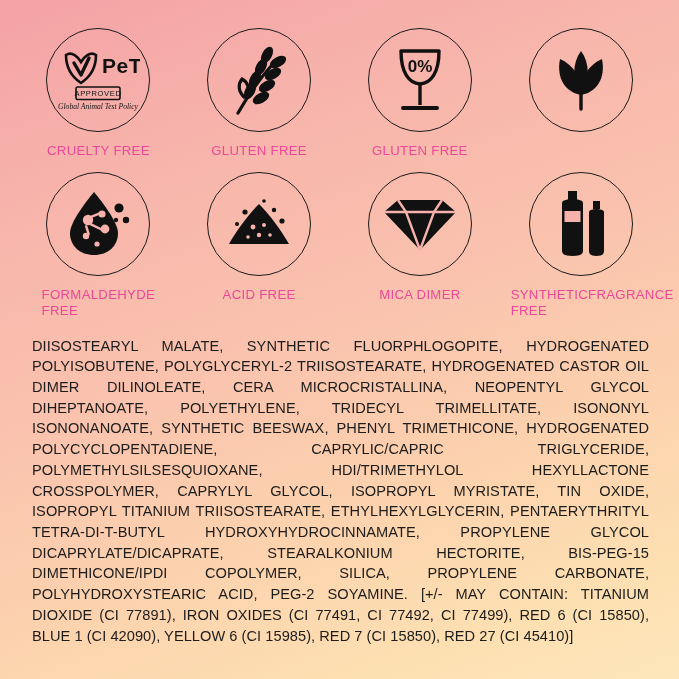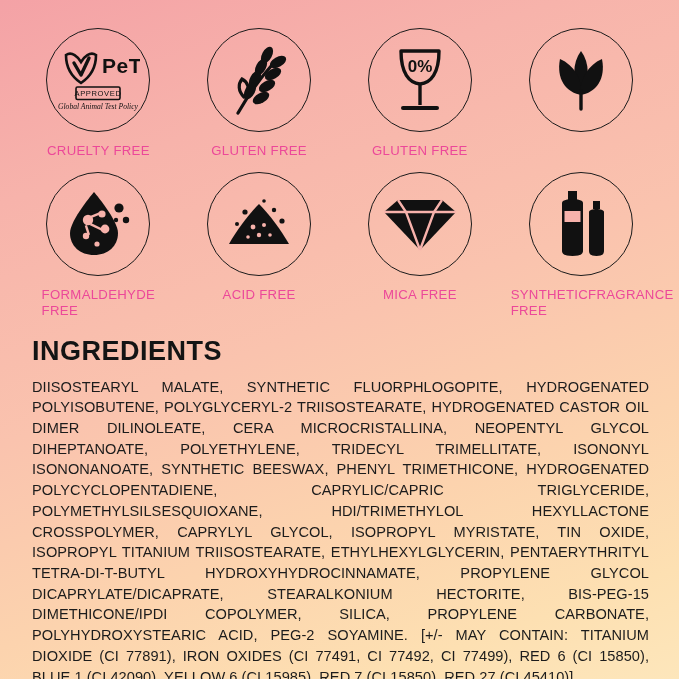--- a/index.html
+++ b/index.html
@@ -194,37 +194,36 @@
       <div class="circle">
         <svg width="84" height="64" viewBox="0 0 84 64">
           <path d="M6 20 L20 8 L64 8 L78 20 L42 58 Z" fill="#111"></path>
           <g stroke="#f7b2ab" stroke-width="2.4" fill="none">
             <path d="M6 20 L78 20"></path>
             <path d="M20 8 L28 20 L42 58"></path>
             <path d="M64 8 L56 20 L42 58"></path>
           </g>
         </svg>
       </div>
-      <div class="badge-label">MICA FREE</div>
+      <div class="badge-label">MICA DIMER</div>
     </div>
 
     <div class="badge">
       <div class="circle">
         <svg width="66" height="74" viewBox="0 0 66 74">
           <rect x="20" y="4" width="9" height="9" fill="#111"></rect>
           <path d="M14 16 C14 13 20 12 24.5 12 C29 12 35 13 35 16 L35 64 C35 67 32 69 24.5 69 C17 69 14 67 14 64 Z" fill="#111"></path>
           <rect x="45" y="14" width="7" height="8" fill="#111"></rect>
           <path d="M41 25 C41 23 45 22 48.5 22 C52 22 56 23 56 25 L56 64 C56 67 54 69 48.5 69 C43 69 41 67 41 64 Z" fill="#111"></path>
           <rect x="16.5" y="24" width="16" height="11" fill="#f7b2ab"></rect>
         </svg>
       </div>
       <div class="badge-label">SYNTHETICFRAGRANCE
 FREE</div>
     </div>
 
   </div>
 
   <div class="ingredients">
-    <h1 class="ing-title">INGREDIENTS</h1>
     <div class="ing-body">DIISOSTEARYL MALATE, SYNTHETIC FLUORPHLOGOPITE, HYDROGENATED POLYISOBUTENE, POLYGLYCERYL-2 TRIISOSTEARATE, HYDROGENATED CASTOR OIL DIMER DILINOLEATE, CERA MICROCRISTALLINA, NEOPENTYL GLYCOL DIHEPTANOATE, POLYETHYLENE, TRIDECYL TRIMELLITATE, ISONONYL ISONONANOATE, SYNTHETIC BEESWAX, PHENYL TRIMETHICONE, HYDROGENATED POLYCYCLOPENTADIENE, CAPRYLIC/CAPRIC TRIGLYCERIDE, POLYMETHYLSILSESQUIOXANE, HDI/TRIMETHYLOL HEXYLLACTONE CROSSPOLYMER, CAPRYLYL GLYCOL, ISOPROPYL MYRISTATE, TIN OXIDE, ISOPROPYL TITANIUM TRIISOSTEARATE, ETHYLHEXYLGLYCERIN, PENTAERYTHRITYL TETRA-DI-T-BUTYL HYDROXYHYDROCINNAMATE, PROPYLENE GLYCOL DICAPRYLATE/DICAPRATE, STEARALKONIUM HECTORITE, BIS-PEG-15 DIMETHICONE/IPDI COPOLYMER, SILICA, PROPYLENE CARBONATE, POLYHYDROXYSTEARIC ACID, PEG-2 SOYAMINE. [+/- MAY CONTAIN: TITANIUM DIOXIDE (CI 77891), IRON OXIDES (CI 77491, CI 77492, CI 77499), RED 6 (CI 15850), BLUE 1 (CI 42090), YELLOW 6 (CI 15985), RED 7 (CI 15850), RED 27 (CI 45410)]</div>
   </div>
 
 </div>
 
 </body></html>

